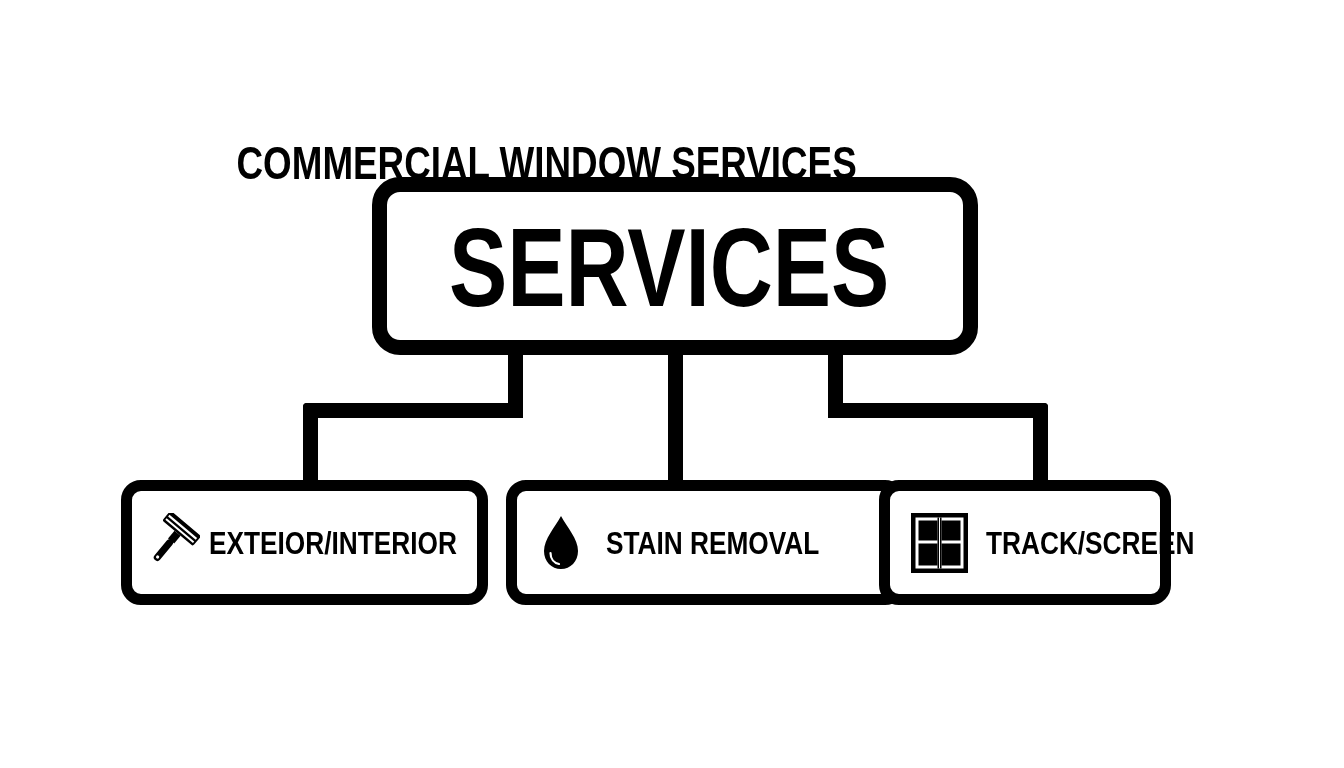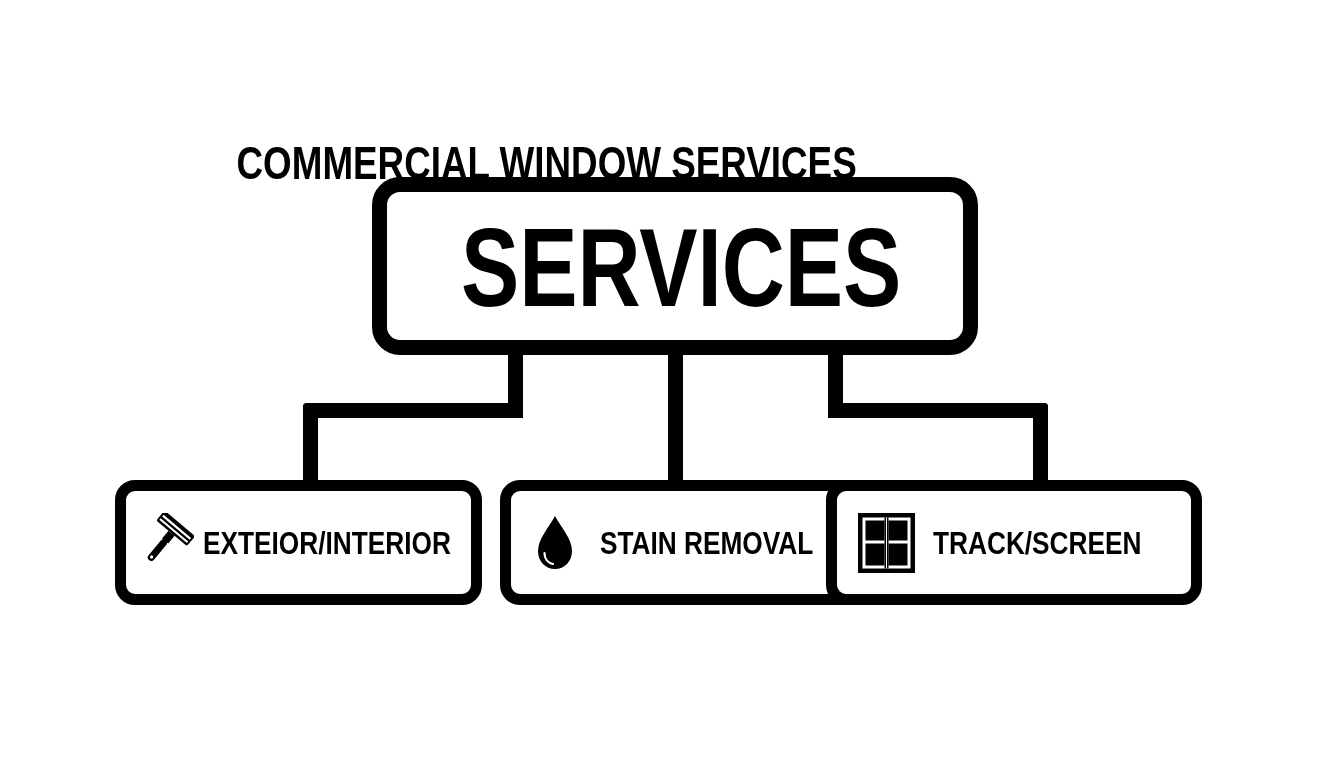--- a/index.html
+++ b/index.html
@@ -40,21 +40,21 @@
       left: 372px;
       top: 177px;
       width: 606px;
       height: 178px;
       box-sizing: border-box;
       border: 15px solid #000;
       border-radius: 28px;
       background: #fff;
       display: flex;
       align-items: center;
-      justify-content: flex-end;
+      justify-content: flex-start;
       z-index: 2;
     }
     .main-box span {
       display: inline-block;
       font-weight: bold;
       font-size: 112px;
       line-height: 112px;
       transform: scaleX(0.78);
       margin-top: 4px;
       white-space: nowrap;
@@ -66,20 +66,21 @@
     }
     .child-box {
       position: absolute;
       top: 480px;
       height: 125px;
       box-sizing: border-box;
       border: 11px solid #000;
       border-radius: 20px;
       background: #fff;
       z-index: 2;
+      margin-left: 6px;
     }
     .child-box .icon {
       position: absolute;
       top: 50%;
       transform: translateY(-50%);
     }
     .child-box .label {
       position: absolute;
       top: 50%;
       transform: translateY(-50%) scaleX(0.82);
@@ -134,21 +135,21 @@
 <div class="child-box" style="left:500px; width:399px;">
   <span class="icon" style="left:24px; width:40px; height:56px;">
     <svg width="40" height="56" viewBox="0 0 40 56">
       <path d="M20 1 C 14 12, 3 24, 3 36 C 3 46.5, 10.5 54, 20 54 C 29.5 54, 37 46.5, 37 36 C 37 24, 26 12, 20 1 Z" fill="#000"></path>
       <path d="M9.5 38 C 9.5 44, 13 48, 18 49" stroke="#fff" stroke-width="2.2" fill="none" stroke-linecap="round"></path>
     </svg>
   </span>
   <span class="label" style="left:89px;">STAIN REMOVAL</span>
 </div>
 
-<div class="child-box" style="left:826px; width:376px;text-decoration:underline;">
+<div class="child-box" style="left:873px; width:292px;text-decoration:underline;">
   <span class="icon" style="left:21px; width:57px; height:60px;">
     <svg width="57" height="60" viewBox="0 0 57 60">
       <rect x="0" y="0" width="57" height="60" fill="#000"></rect>
       <rect x="4.5" y="4.5" width="48" height="51" fill="#fff"></rect>
       <rect x="7.5" y="7.5" width="19" height="20" fill="#000"></rect>
       <rect x="7.5" y="30.5" width="19" height="22" fill="#000"></rect>
       <rect x="30.5" y="7.5" width="19" height="20" fill="#000"></rect>
       <rect x="30.5" y="30.5" width="19" height="22" fill="#000"></rect>
       <rect x="26.5" y="4.5" width="1.5" height="51" fill="#000"></rect>
       <rect x="29" y="4.5" width="1.5" height="51" fill="#000"></rect>

